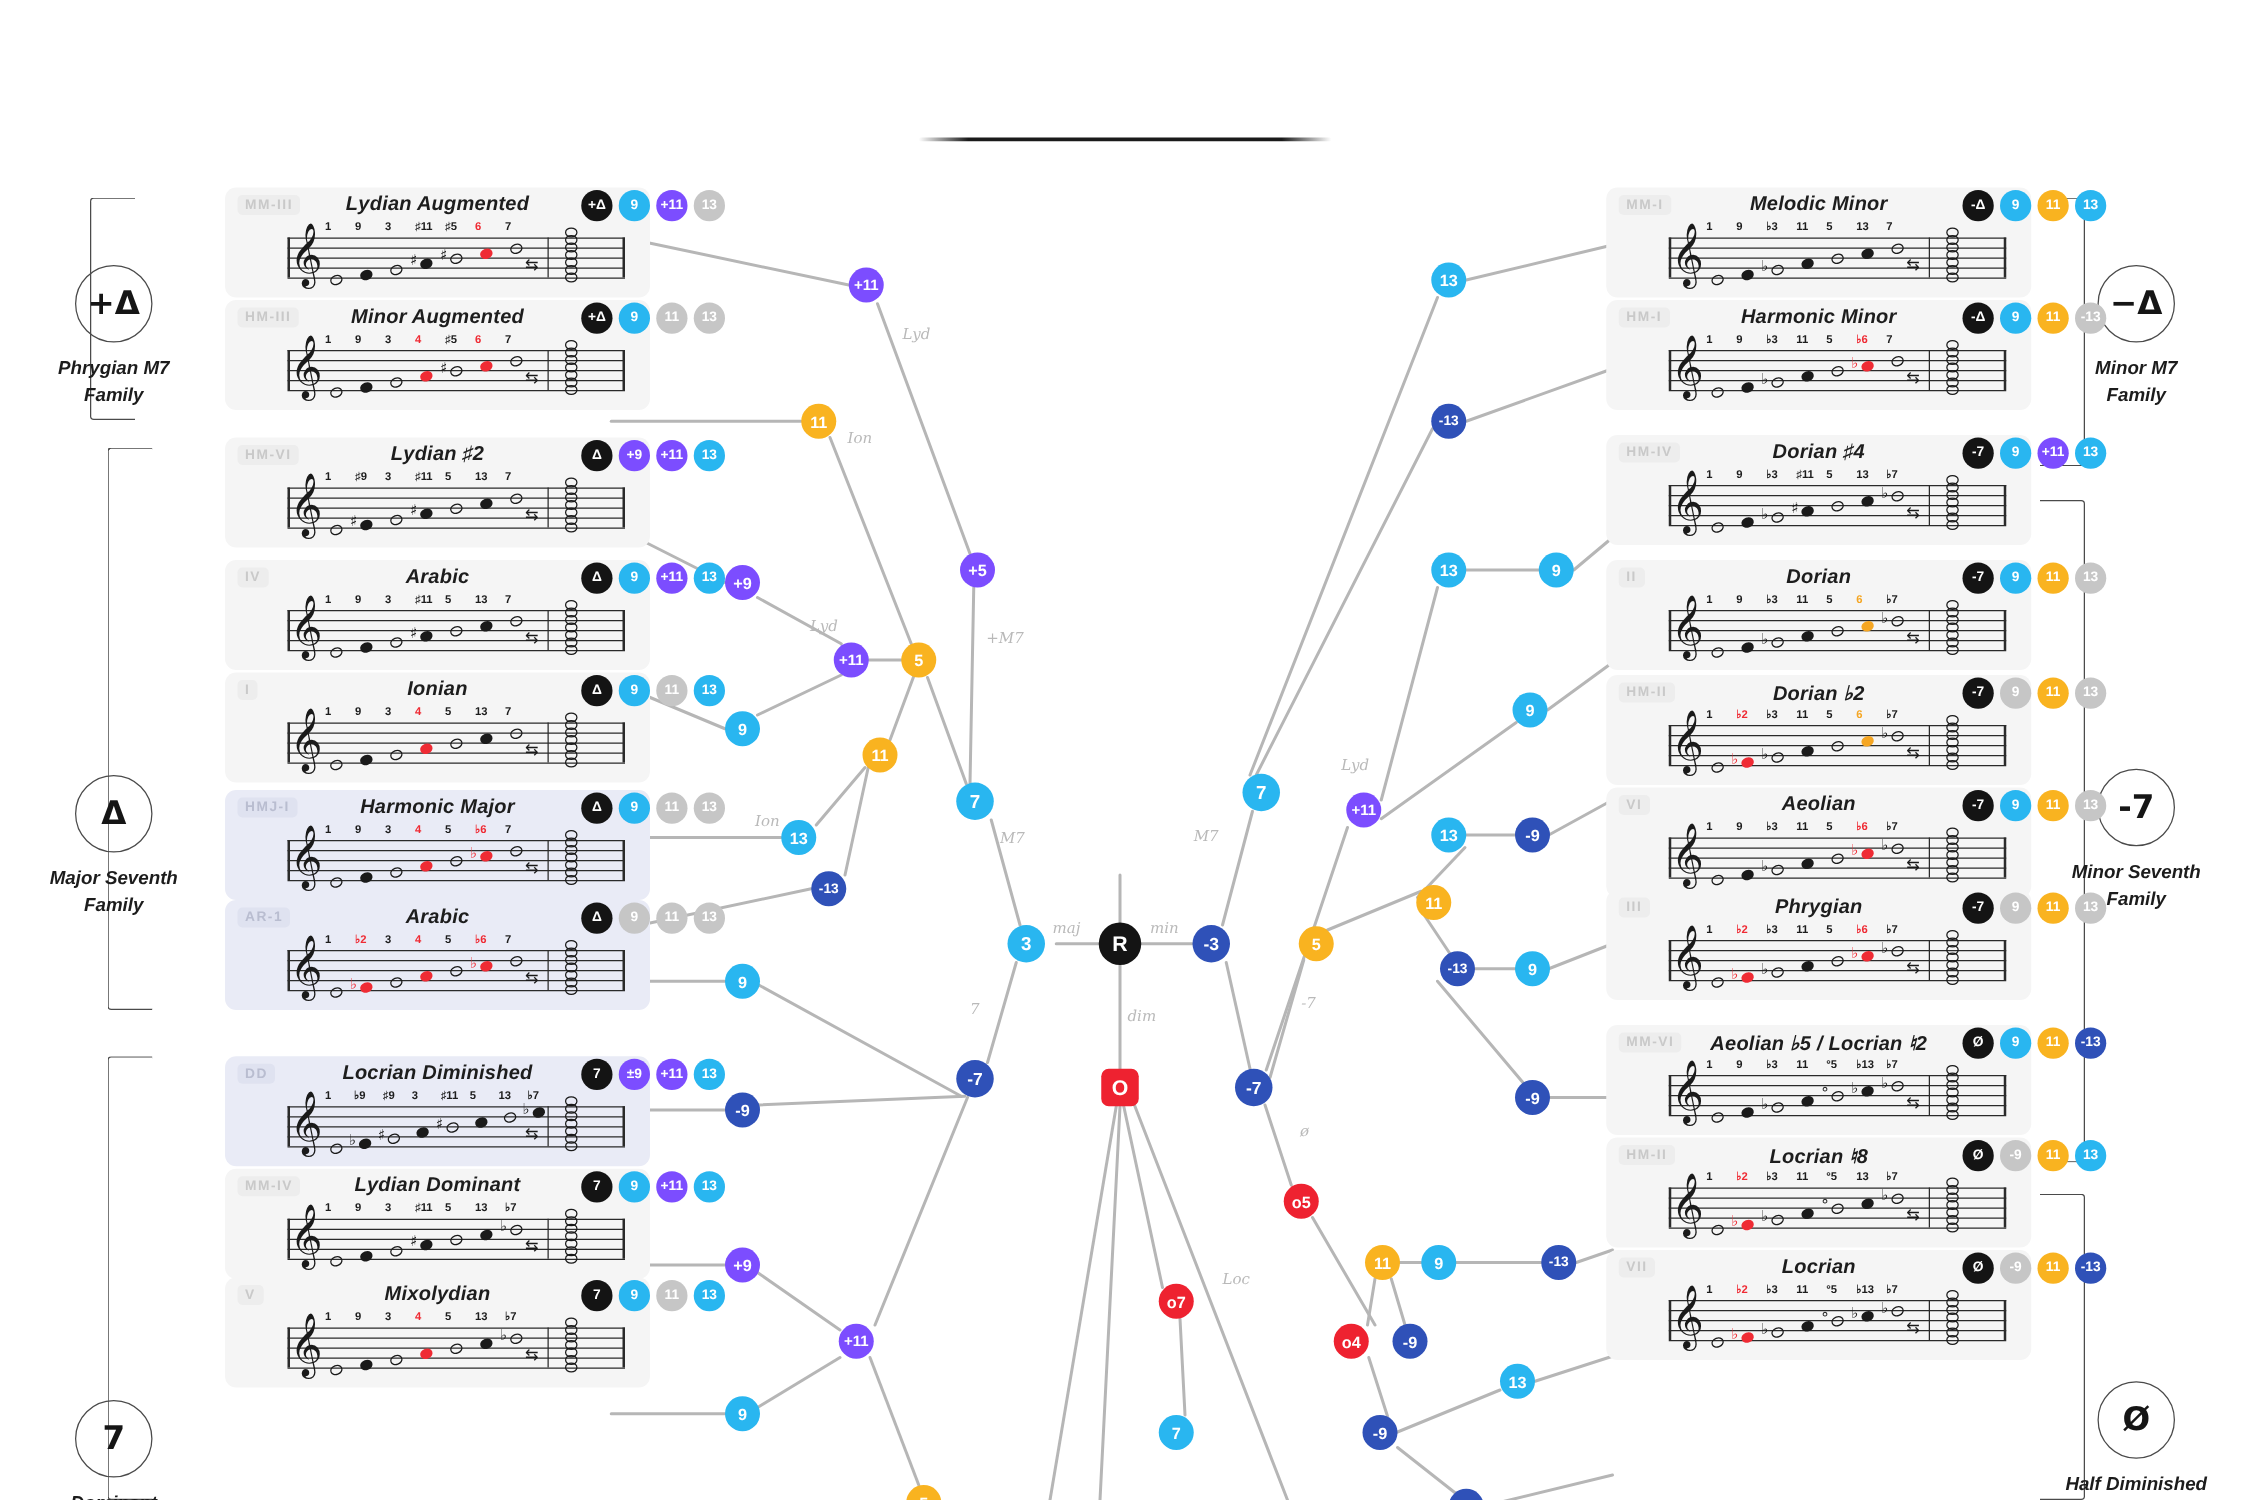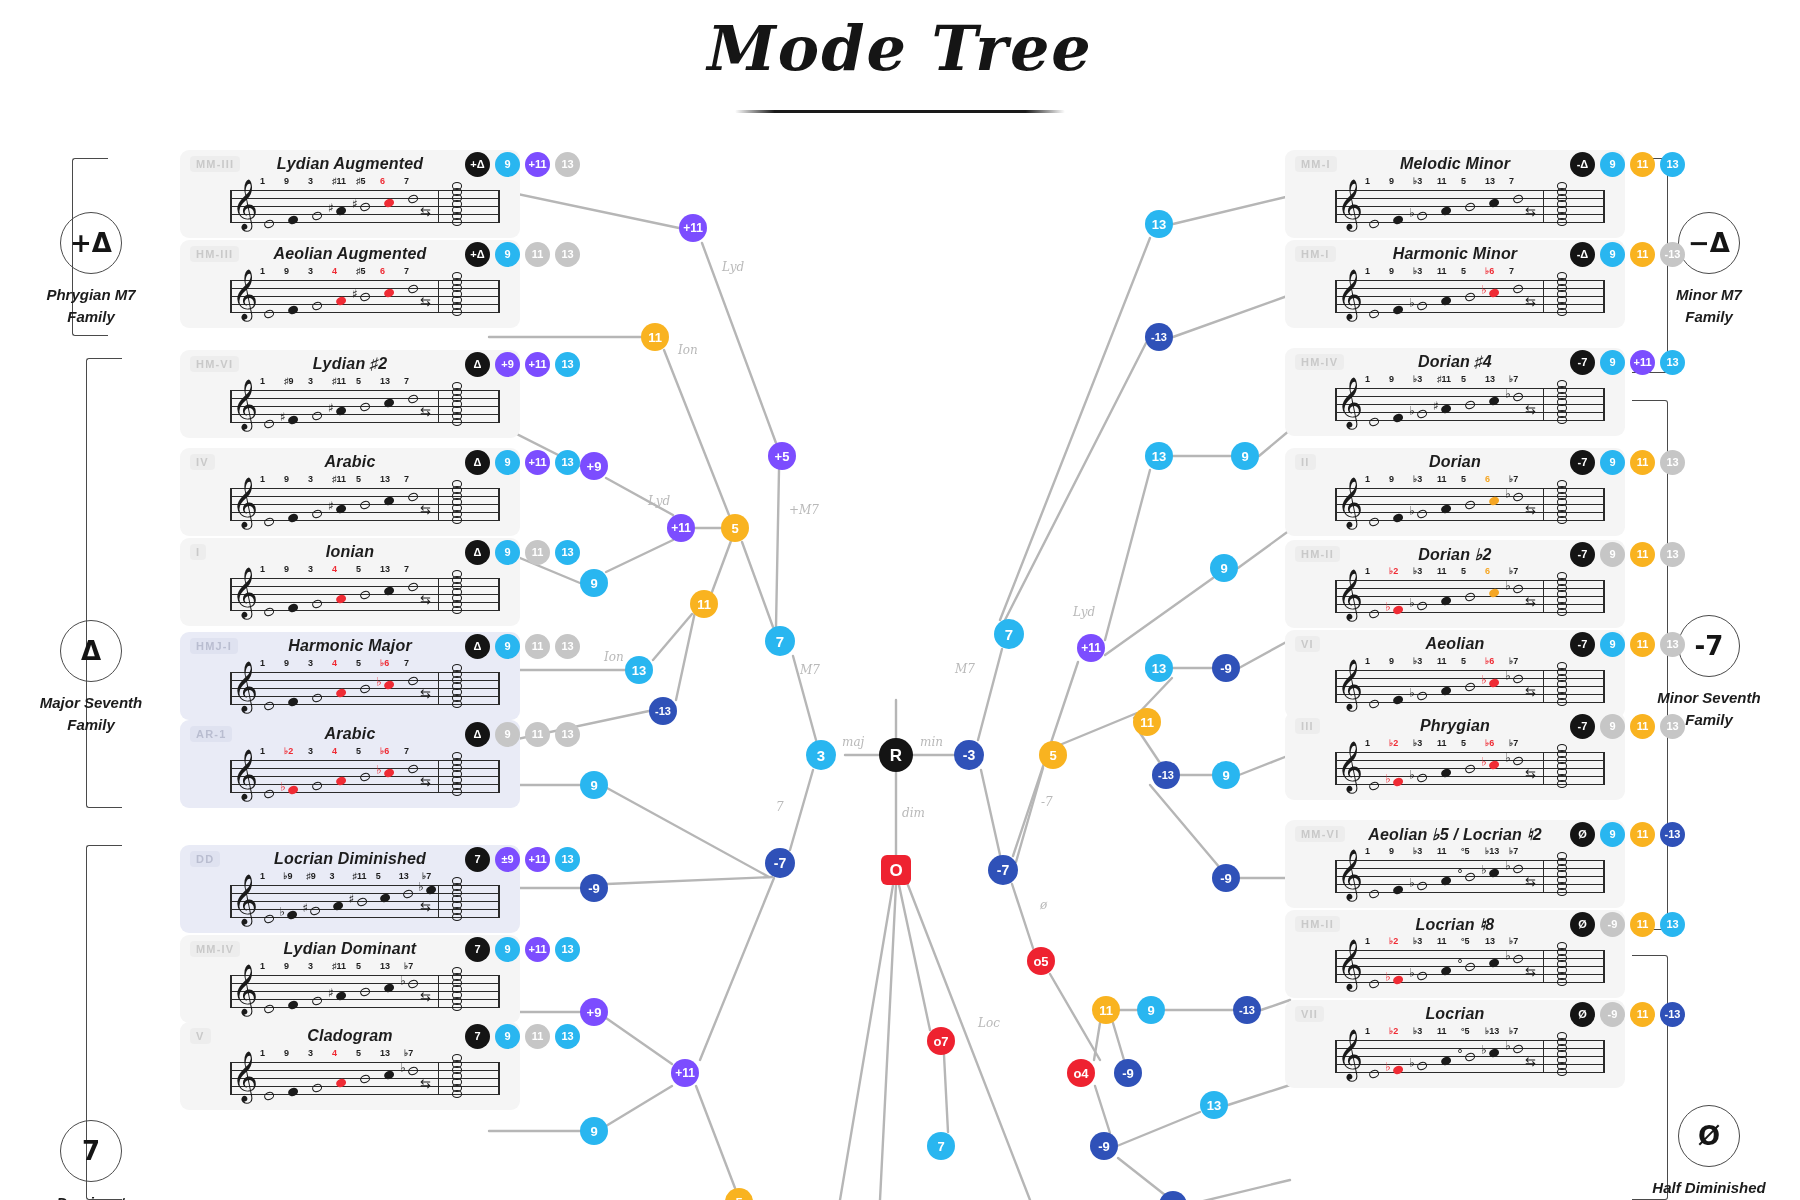--- a/index.html
+++ b/index.html
@@ -142,21 +142,20 @@
     font-family: "DejaVu Serif", serif;
     font-style: italic; font-size: 12px; color: #b9b9b9; white-space: nowrap;
   }
 </style>
 </head>
 <body>
 
 <div id="root">
 
   <div class="title-wrap">
-    <div class="title">Mode Tree</div>
     <div class="title-rule"></div>
   </div>
 
   <svg id="edges" viewBox="0 0 1800 1200" preserveAspectRatio="none">
     <g stroke="#b6b6b6" stroke-width="2.4" fill="none" stroke-linecap="round">
 
       <line x1="845" y1="755" x2="879" y2="755"></line>
       <line x1="913" y1="755" x2="954" y2="755"></line>
       <line x1="896" y1="772" x2="896" y2="855"></line>
 
@@ -344,21 +343,21 @@
         </div>
         <div class="badges">
           <div class="badge b-black">+Δ</div>
           <div class="badge b-cyan">9</div>
           <div class="badge b-purple">+11</div>
           <div class="badge b-grey">13</div>
         </div>
       </div>
       <div class="card" style="left: 180px; top: 240px;">
         <div class="deg">HM-III</div>
-        <div class="cname">Aeolian Augmented</div>
+        <div class="cname">Minor Augmented</div>
         <div class="staff">
           <div class="lines">
             <div class="ln" style="top:0px"></div>
             <div class="ln" style="top:8px"></div>
             <div class="ln" style="top:16px"></div>
             <div class="ln" style="top:24px"></div>
             <div class="ln" style="top:32px"></div>
           </div>
           <div class="barL"></div>
           <div class="barM"></div>
@@ -735,21 +734,21 @@
         </div>
         <div class="badges">
           <div class="badge b-black">7</div>
           <div class="badge b-cyan">9</div>
           <div class="badge b-purple">+11</div>
           <div class="badge b-cyan">13</div>
         </div>
       </div>
       <div class="card" style="left: 180px; top: 1022px;">
         <div class="deg">V</div>
-        <div class="cname">Cladogram</div>
+        <div class="cname">Mixolydian</div>
         <div class="staff">
           <div class="lines">
             <div class="ln" style="top:0px"></div>
             <div class="ln" style="top:8px"></div>
             <div class="ln" style="top:16px"></div>
             <div class="ln" style="top:24px"></div>
             <div class="ln" style="top:32px"></div>
           </div>
           <div class="barL"></div>
           <div class="barM"></div>

